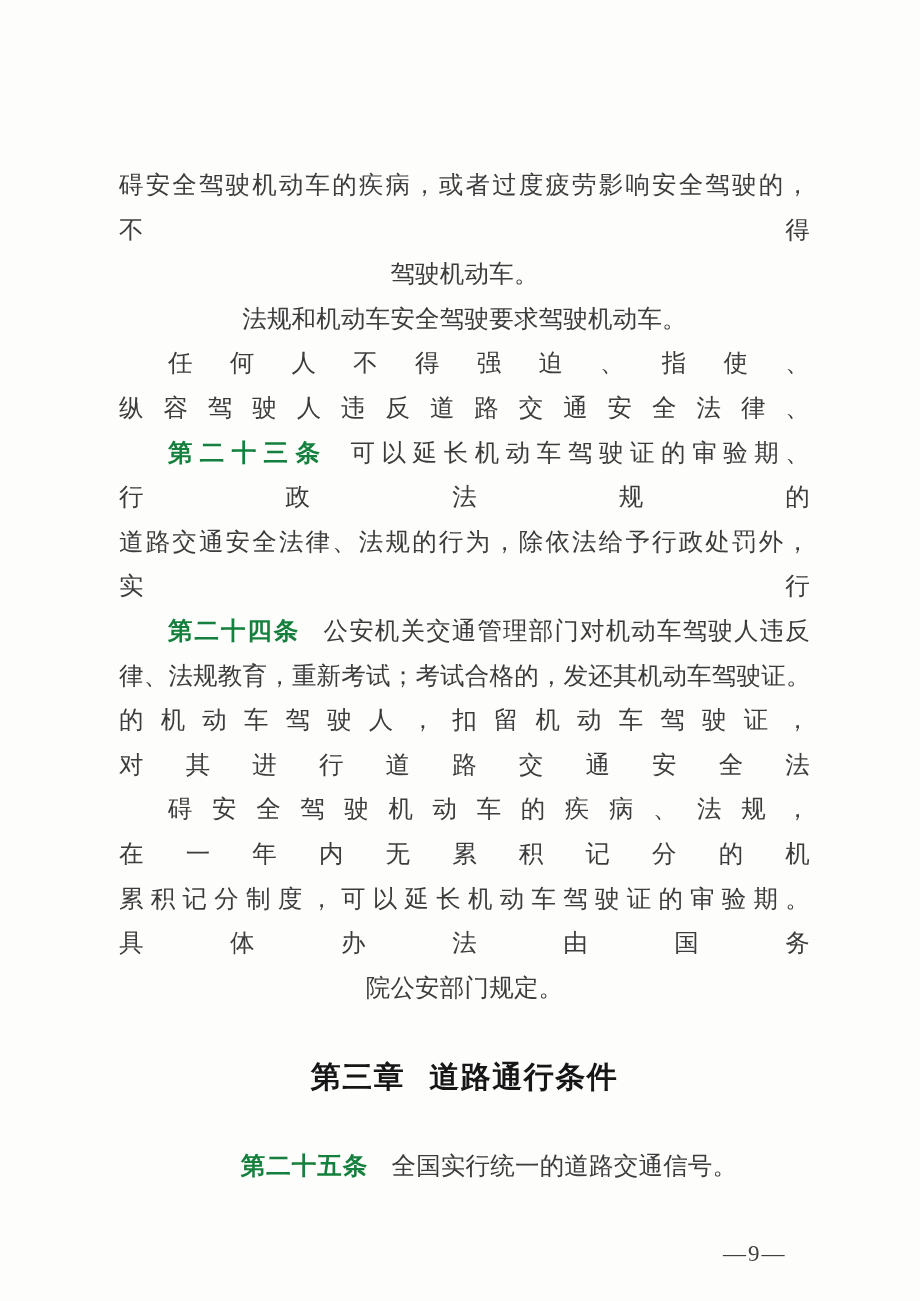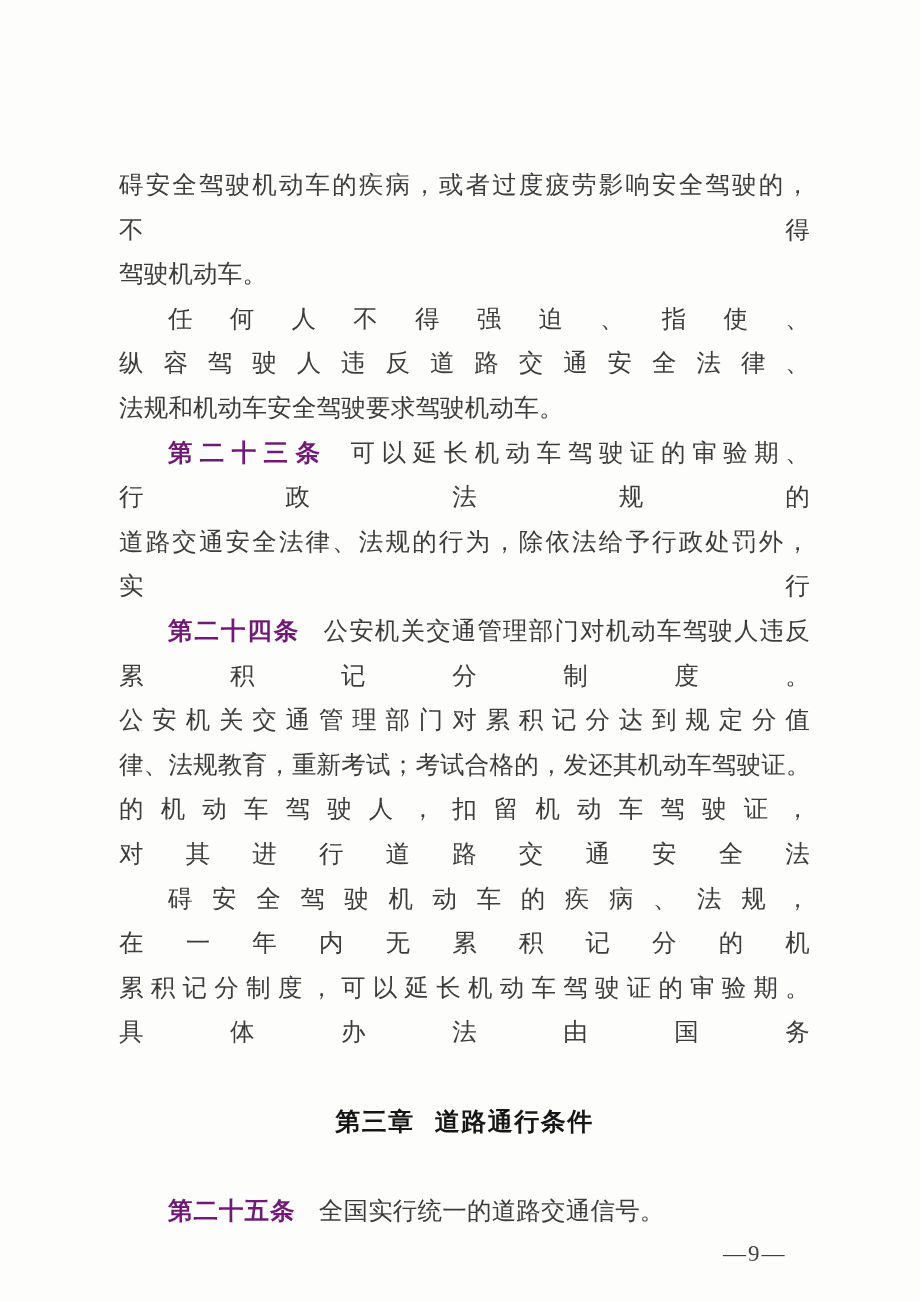--- a/index.html
+++ b/index.html
@@ -23,44 +23,44 @@
     width: 691px;
     font-size: 24.5px;
     line-height: 44.6px;
     color: #3c3c3c;
     letter-spacing: 0.2px;
     word-break: keep-all;
     overflow: visible;
   }
   .para { margin: 0; }
   .ln {
-    text-align: left;
+    text-align: center;
     min-height: 44.6px;
   }
   .ln.fill {
     text-align: justify;
     text-align-last: justify;
   }
   .ln.ind { text-indent: 2em; }
   .ln.nowrap { white-space: nowrap; }
   .lead {
     font-family: "Liberation Sans", "DejaVu Sans", sans-serif;
     font-weight: 700;
-    color: #701a75;
+    color: #15803d;
     margin-right: 0.95em;
     letter-spacing: 1px;
   }
   .chapter {
     margin: 44.6px 0;
     height: 44.6px;
     line-height: 44.6px;
     text-align: center;
     font-family: "Liberation Sans", "DejaVu Sans", sans-serif;
     font-weight: 700;
-    font-size: 25px;
+    font-size: 30px;
     color: #161616;
     letter-spacing: 1.5px;
   }
   .chapter .chapter-num { margin-right: 0.8em; }
   .pageno {
     position: absolute;
     left: 723px;
     top: 1240px;
     font-size: 23px;
     line-height: 28px;
@@ -75,43 +75,43 @@
 <div class="page">
 
   <div class="doc">
 
     <div class="para">
       <div class="ln fill">碍安全驾驶机动车的疾病，或者过度疲劳影响安全驾驶的，不得</div>
       <div class="ln">驾驶机动车。</div>
     </div>
 
     <div class="para">
+      <div class="ln">法规和机动车安全驾驶要求驾驶机动车。</div>
       <div class="ln fill ind">任何人不得强迫、指使、纵容驾驶人违反道路交通安全法律、</div>
-      <div class="ln">法规和机动车安全驾驶要求驾驶机动车。</div>
     </div>
 
     <div class="para">
       <div class="ln fill ind">
         <b class="lead">第二十三条</b><span>可以延长机动车驾驶证的审验期、行政法规的</span>
       </div>
     </div>
 
     <div class="para">
       <div class="ln fill">道路交通安全法律、法规的行为，除依法给予行政处罚外，实行</div>
       <div class="ln fill ind">
         <b class="lead">第二十四条</b><span>公安机关交通管理部门对机动车驾驶人违反</span>
       </div>
-      <div class="ln fill">累积记分制度。公安机关交通管理部门对累积记分达到规定分值</div>
       <div class="ln nowrap">律、法规教育，重新考试；考试合格的，发还其机动车驾驶证。</div>
       <div class="ln fill">的机动车驾驶人，扣留机动车驾驶证，对其进行道路交通安全法</div>
     </div>
 
     <div class="para">
       <div class="ln fill ind">碍安全驾驶机动车的疾病、法规，在一年内无累积记分的机</div>
       <div class="ln fill">累积记分制度，可以延长机动车驾驶证的审验期。具体办法由国务</div>
+      <div class="ln">院公安部门规定。</div>
     </div>
 
     <div class="chapter">
       <span class="chapter-num">第三章</span><span>道路通行条件</span>
     </div>
 
     <div class="para">
       <div class="ln ind nowrap">
         <b class="lead">第二十五条</b><span>全国实行统一的道路交通信号。</span>
       </div>

